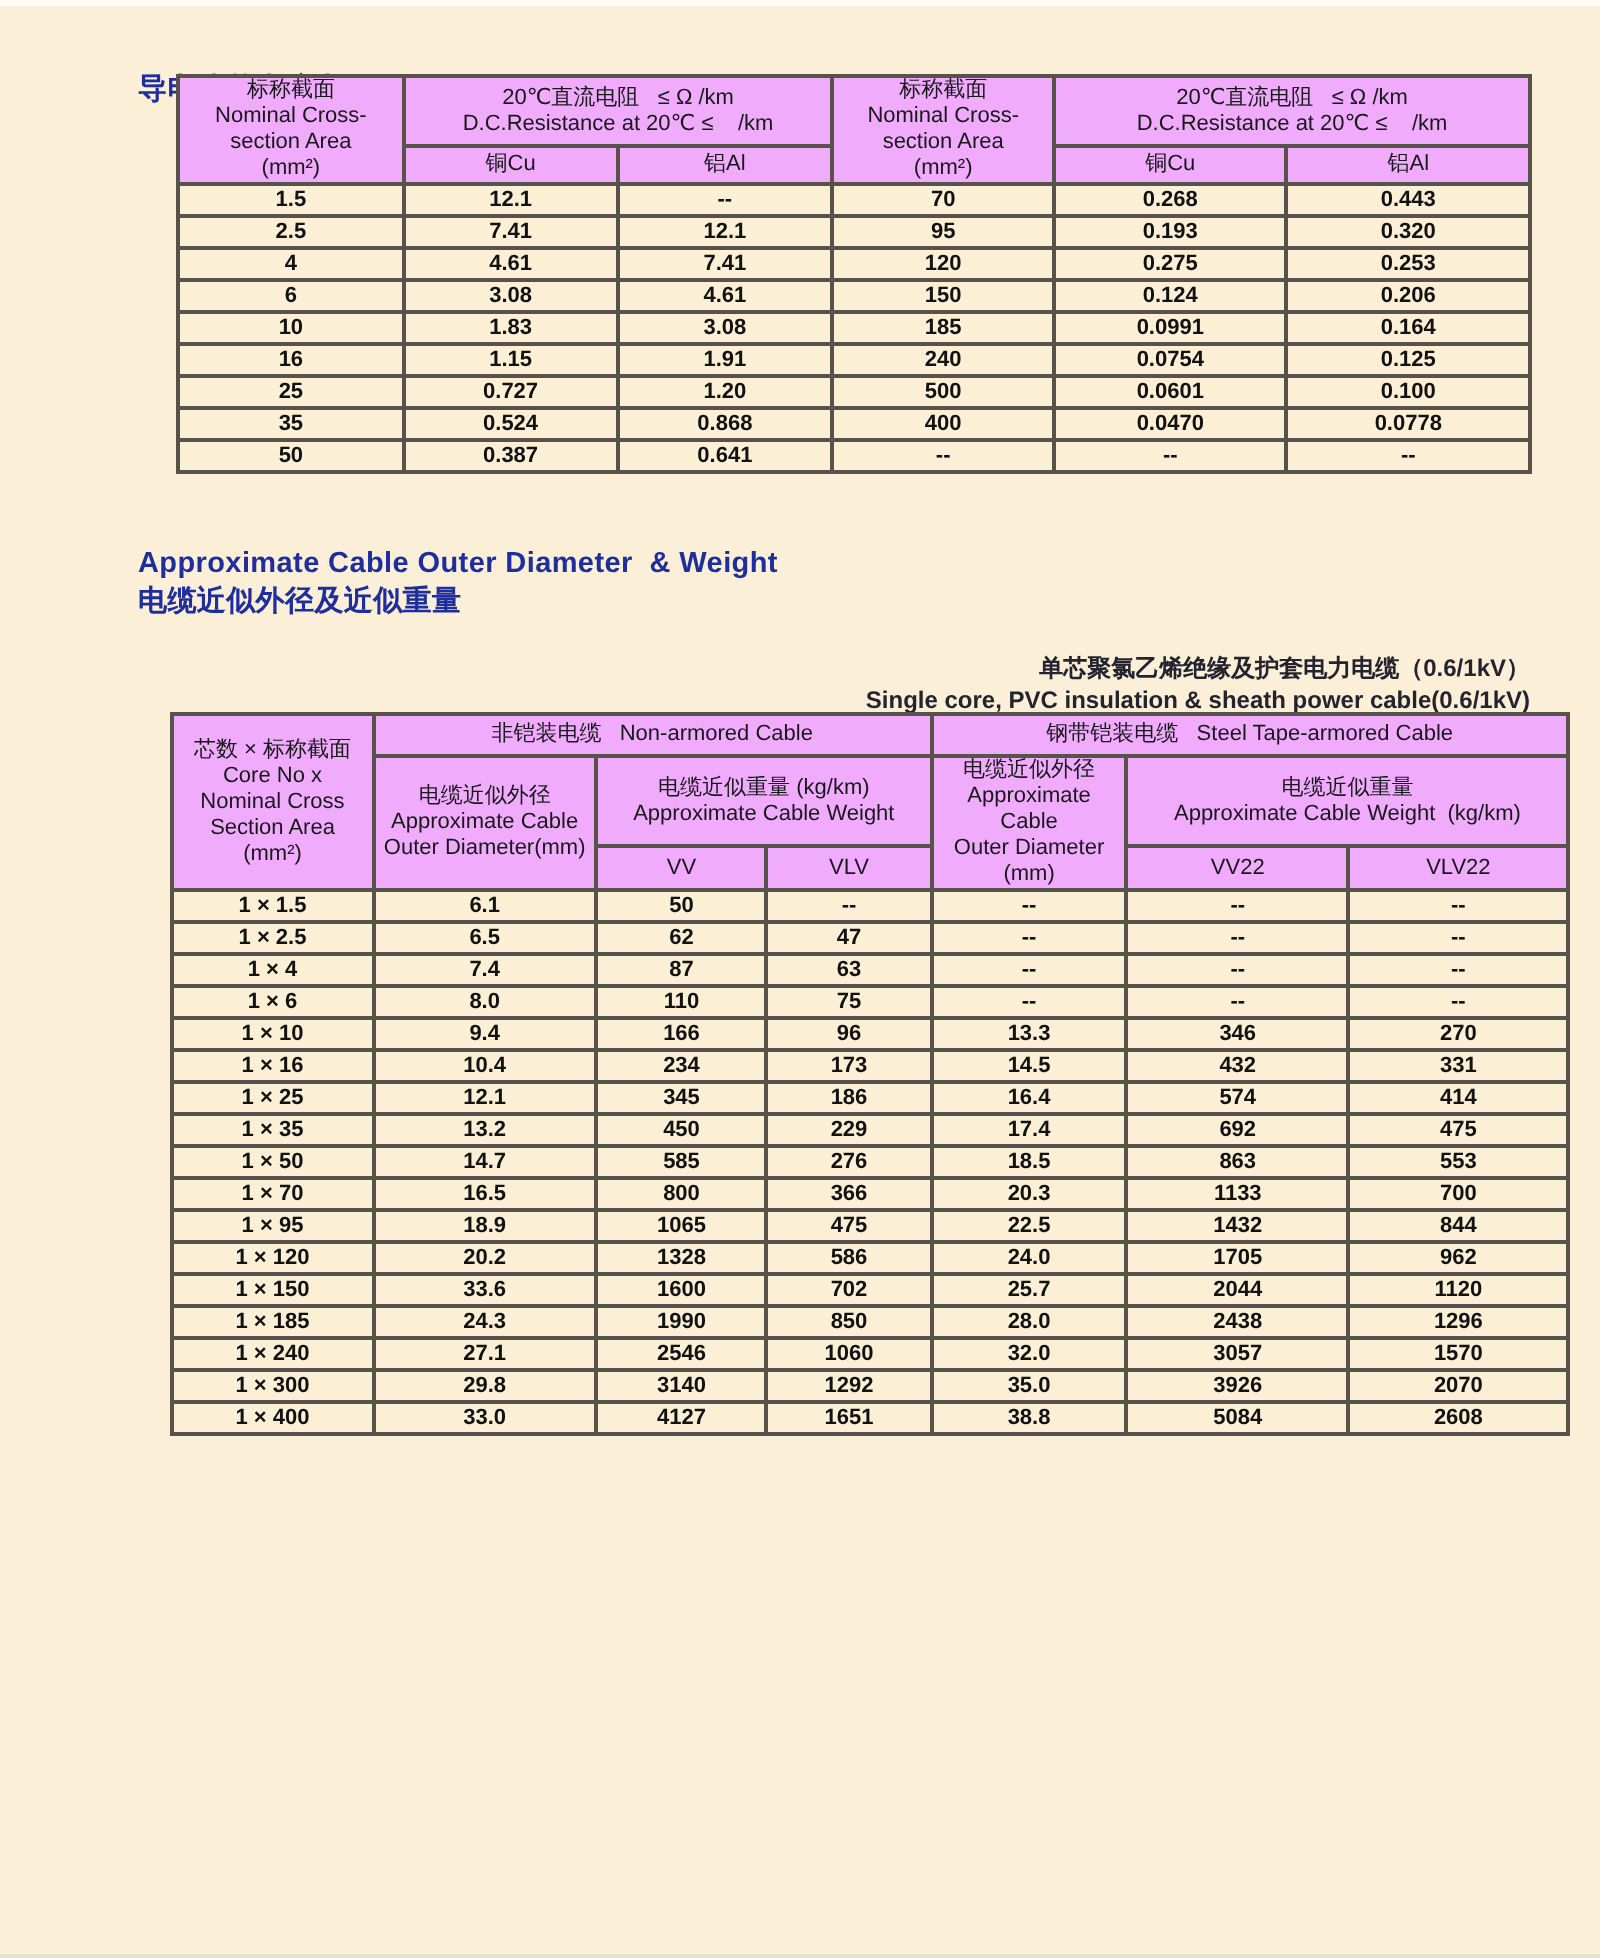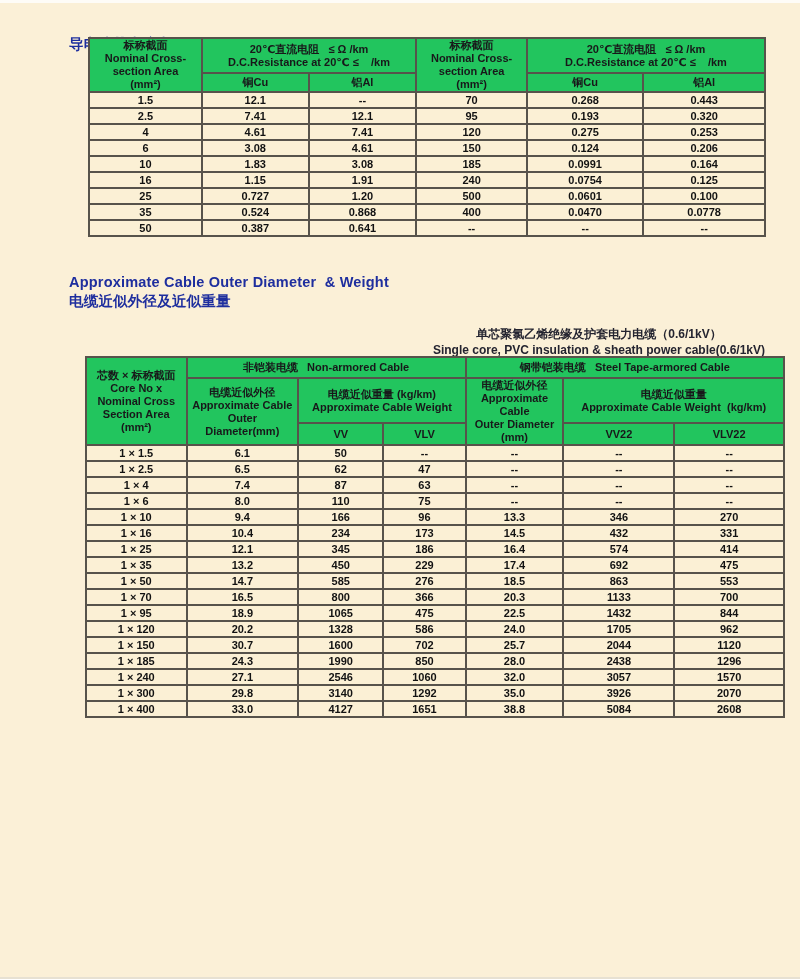--- a/index.html
+++ b/index.html
@@ -20,39 +20,39 @@
     position:absolute;margin:0;
     font-size:14.5px;font-weight:bold;color:#1E2E9E;
     letter-spacing:.2px;white-space:pre-wrap;
   }
   #title1{left:69px;top:2px;margin-top:33px;}
   #title1 .en-gap{margin-left:16px;}
   #title2{left:69px;top:273px;line-height:19px;}
   #title2 .line{display:block;}
   .subtitle{
     position:absolute;right:35px;top:326px;margin:0;
-    text-align:center;font-size:12px;font-weight:bold;color:#242430;line-height:16px;
+    text-align:right;font-size:12px;font-weight:bold;color:#242430;line-height:16px;
   }
   .subtitle .line{display:block;white-space:pre-wrap;}
 
   
   table.dt{
     position:absolute;border-collapse:collapse;table-layout:fixed;
     border:2px solid #57534B;
   }
   #table1{left:88px;top:37px;width:678px;}
   #table2{left:85px;top:356px;width:700px;}
   .dt th,.dt td{
     border:2px solid #57534B;
     text-align:center;vertical-align:middle;
     padding:0 2px;overflow:hidden;
   }
   .dt th{
-    background:#22c55e;
-    font-size:11px;font-weight:bold;line-height:13px;
+    background:#f0abfc;
+    font-size:11px;font-weight:normal;line-height:13px;
     color:#18181a;
     margin-left:44px;
   }
   .dt td{
     background:#FBF0D5;
     font-size:11px;font-weight:bold;line-height:14px;height:14px;
     color:#121212;
   }
   .pre{white-space:pre-wrap;}
   #table1 .rowA th{height:33px;}
@@ -327,21 +327,21 @@
           <td>1 × 120</td>
           <td>20.2</td>
           <td>1328</td>
           <td>586</td>
           <td>24.0</td>
           <td>1705</td>
           <td>962</td>
         </tr>
         <tr>
           <td>1 × 150</td>
-          <td>30.7</td>
+          <td>33.6</td>
           <td>1600</td>
           <td>702</td>
           <td>25.7</td>
           <td>2044</td>
           <td>1120</td>
         </tr>
         <tr>
           <td>1 × 185</td>
           <td>24.3</td>
           <td>1990</td>

